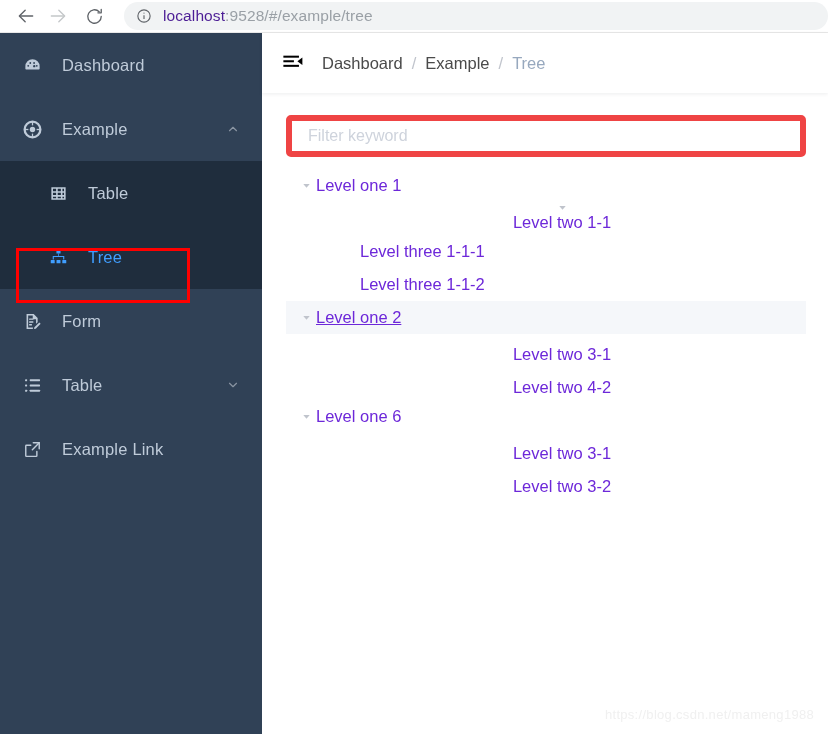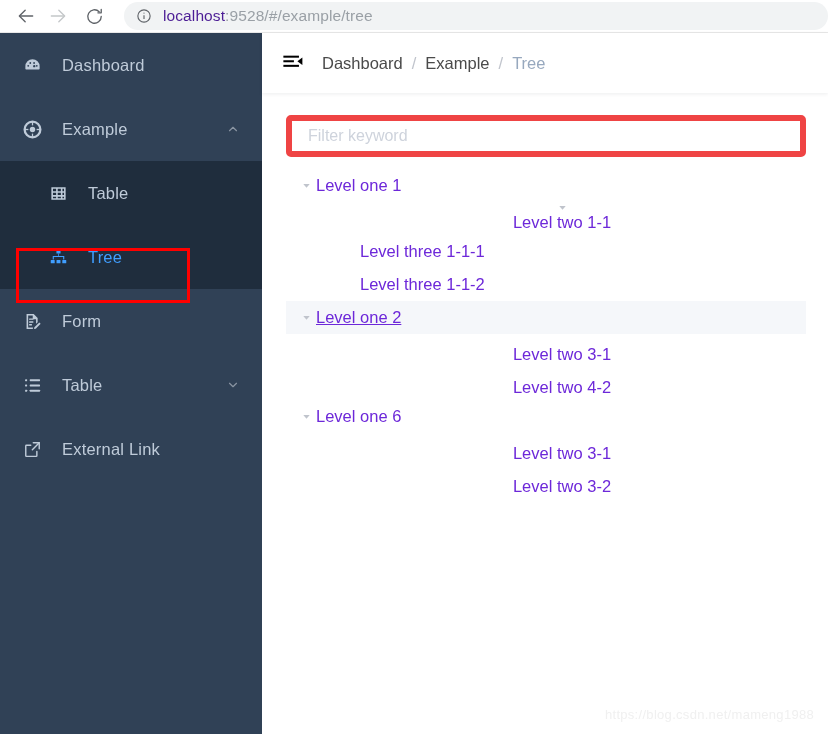--- a/index.html
+++ b/index.html
@@ -311,21 +311,21 @@
     </div>
 
     <div class="menu-item">
       <span class="mi-icon">
         <svg width="19" height="19" viewBox="0 0 24 24" fill="none" stroke="currentColor" stroke-width="1.8" stroke-linecap="round" stroke-linejoin="round">
           <path d="M13 3.5h7.5V11"></path>
             <line x1="20.5" y1="3.5" x2="11.8" y2="12.2"></line>
           <path d="M17.5 14.5v5.3a.9.9 0 0 1-.9.9H4.4a.9.9 0 0 1-.9-.9V7.6a.9.9 0 0 1 .9-.9H9.8"></path>
         </svg>
       </span>
-      <span class="mi-label">External Link</span>
+      <span class="mi-label">Example Link</span>
     </div>
 
     <div class="annot-box"></div>
   </div>
 
   <div class="main">
 
     <div class="navbar">
       <div class="hamburger">
         <svg width="22" height="22" viewBox="0 0 24 24" fill="currentColor">

